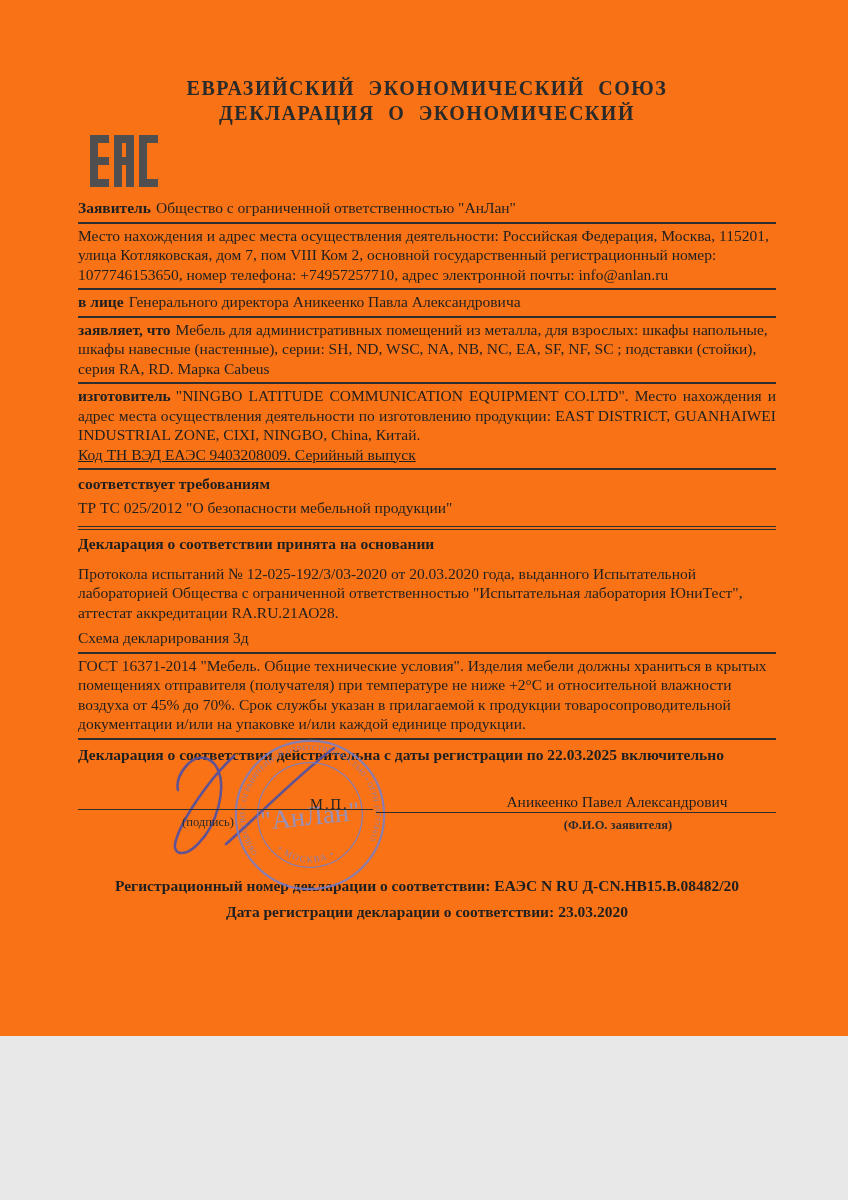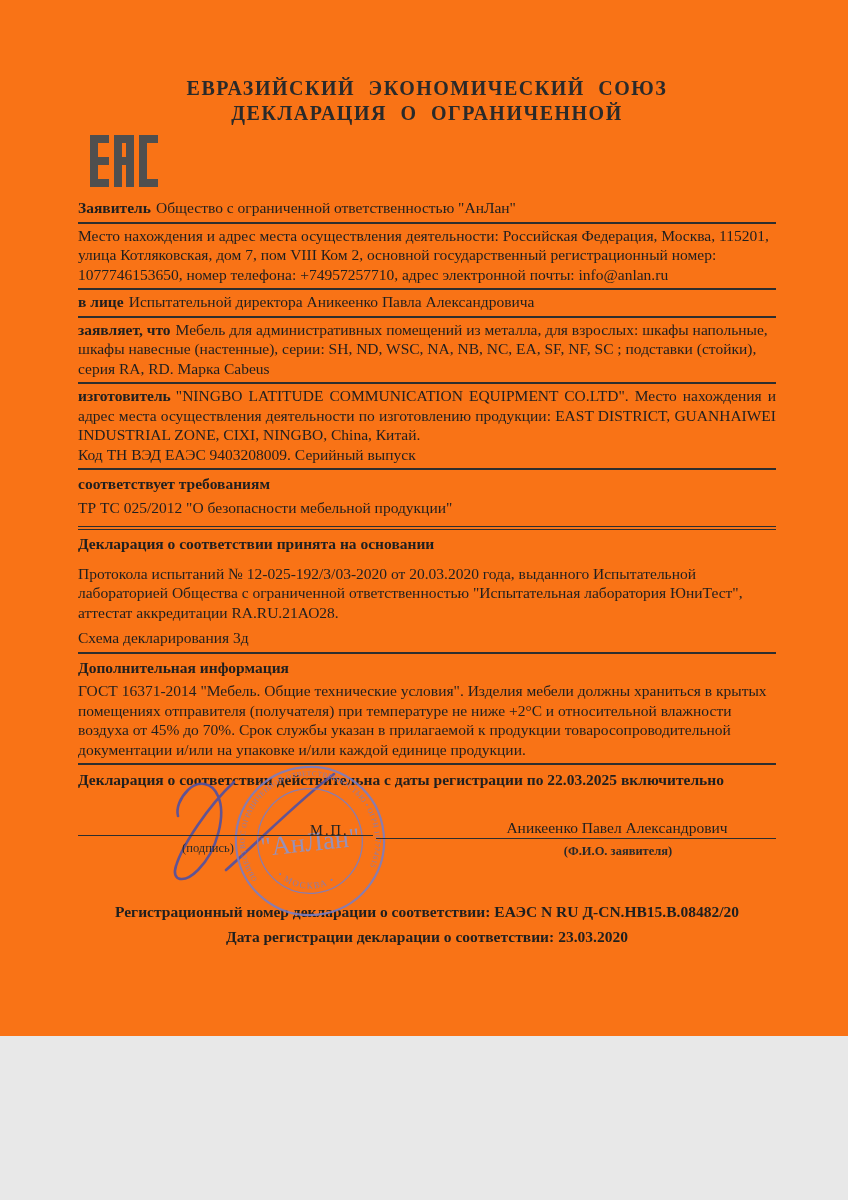--- a/index.html
+++ b/index.html
@@ -60,44 +60,43 @@
       <rect x="49" y="0" width="8" height="52"></rect>
       <rect x="49" y="0" width="19" height="8"></rect>
       <rect x="49" y="44" width="19" height="8"></rect>
     </g>
   </svg>
 
   <div class="content body-text">
 
     <div class="doc-title">
       <div>ЕВРАЗИЙСКИЙ ЭКОНОМИЧЕСКИЙ СОЮЗ</div>
-      <div>ДЕКЛАРАЦИЯ О ОГРАНИЧЕННОЙ</div>
+      <div>ДЕКЛАРАЦИЯ О ЭКОНОМИЧЕСКИЙ</div>
     </div>
 
     <p class="row rule first-row"><b>Заявитель</b><span>Общество с ограниченной ответственностью "АнЛан"</span></p>
 
     <p class="row rule"><span>Место нахождения и адрес места осуществления деятельности: Российская Федерация, Москва, 115201, улица Котляковская, дом 7, пом VIII Ком 2, основной государственный регистрационный номер: 1077746153650, номер телефона: +74957257710, адрес электронной почты: info@anlan.ru</span></p>
 
-    <p class="row rule"><b>в лице</b><span>Испытательной директора Аникеенко Павла Александровича</span></p>
+    <p class="row rule"><b>в лице</b><span>Генерального директора Аникеенко Павла Александровича</span></p>
 
     <p class="row rule"><b>заявляет, что</b><span>Мебель для административных помещений из металла, для взрослых: шкафы напольные, шкафы  навесные (настенные), серии: SH, ND, WSC, NA, NB, NC, EA,  SF, NF, SC ; подставки (стойки), серия RA, RD. Марка Cabeus</span></p>
 
     <div class="row rule">
       <p class="row justified" style="padding:0;"><b>изготовитель</b><span>"NINGBO LATITUDE COMMUNICATION EQUIPMENT CO.LTD". Место нахождения и адрес места осуществления деятельности по изготовлению продукции: EAST DISTRICT, GUANHAIWEI INDUSTRIAL ZONE, CIXI, NINGBO, China, Китай.</span></p>
-      <p class="row" style="padding:0;">Код ТН ВЭД ЕАЭС 9403208009. Серийный выпуск</p>
+      <p class="row" style="padding:0;text-decoration:underline;">Код ТН ВЭД ЕАЭС 9403208009. Серийный выпуск</p>
     </div>
 
     <p class="heading">соответствует требованиям</p>
     <p class="row rule-strong" style="padding-bottom:9px;">ТР ТС 025/2012 "О безопасности мебельной продукции"</p>
 
     <p class="heading">Декларация о соответствии принята на основании</p>
     <p class="row" style="padding-top:8px;">Протокола испытаний № 12-025-192/3/03-2020 от 20.03.2020 года, выданного Испытательной лабораторией Общества с ограниченной ответственностью "Испытательная лаборатория ЮниТест", аттестат аккредитации RA.RU.21АО28.</p>
     <p class="row rule">Схема декларирования 3д</p>
 
-    <p class="heading">Дополнительная информация</p>
     <p class="row rule">ГОСТ 16371-2014 "Мебель. Общие технические условия". Изделия мебели должны храниться в крытых помещениях отправителя (получателя) при температуре не ниже +2°С и относительной влажности воздуха от 45% до 70%. Срок службы указан  в прилагаемой к продукции товаросопроводительной документации и/или на упаковке и/или каждой единице продукции.</p>
 
     <p class="validity">Декларация о соответствии  действительна с даты регистрации по 22.03.2025 включительно</p>
 
     <div class="sig-block">
 
       <svg class="sign-svg" width="250" height="125" viewBox="0 0 250 125">
         <g fill="none" stroke="#55519e" stroke-width="2.6" stroke-linecap="round" opacity="0.92">
           <path d="M 120,104 C 150,78 195,32 228,8"></path>
           <path d="M 128,16 C 102,40 76,80 70,100 C 65,115 78,118 92,104 C 112,84 120,48 112,30 C 106,16 92,14 82,24 C 74,32 70,42 72,50"></path>

